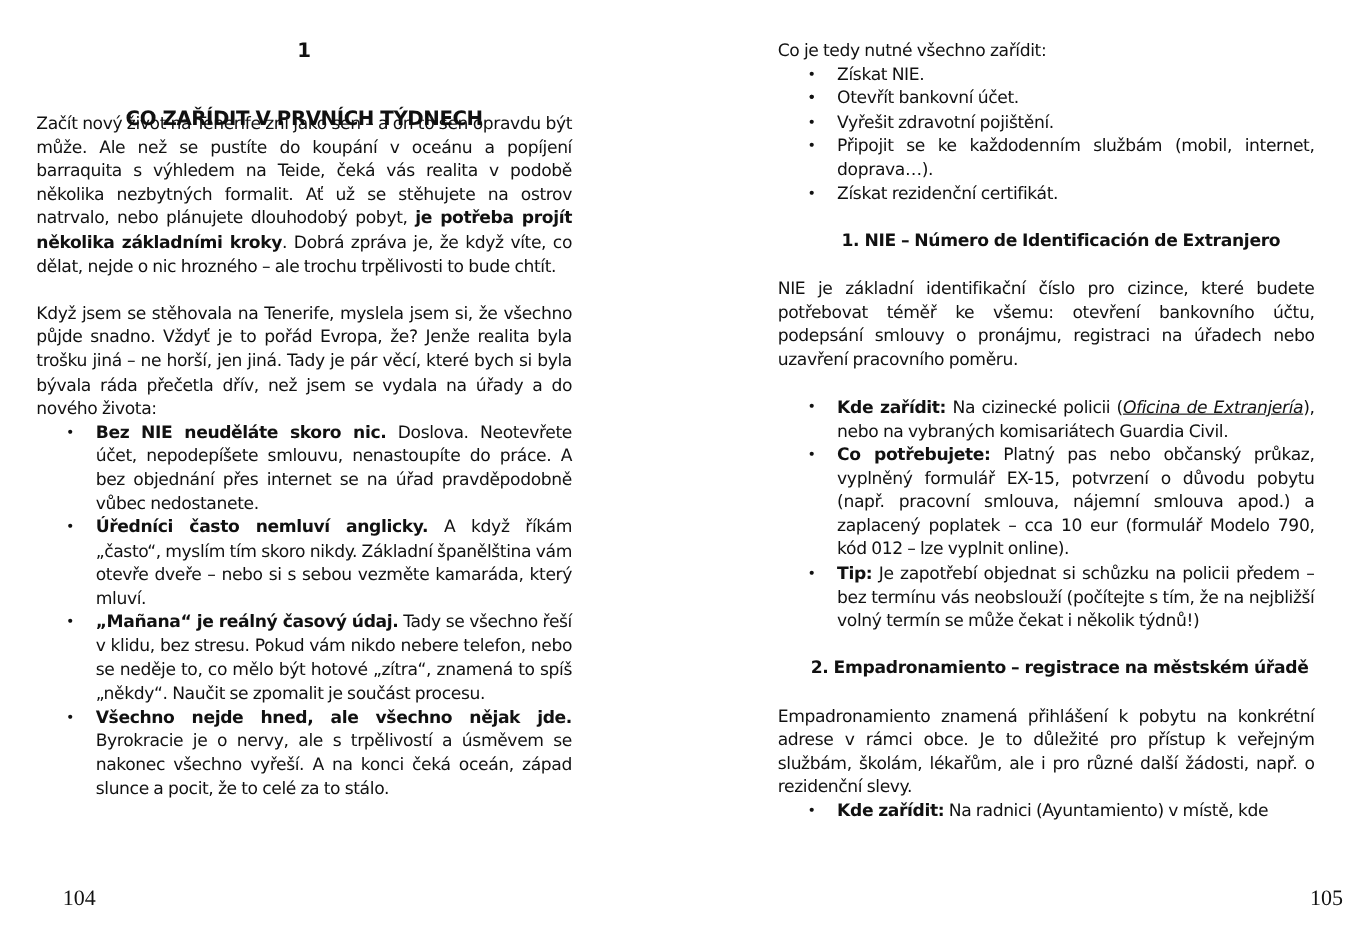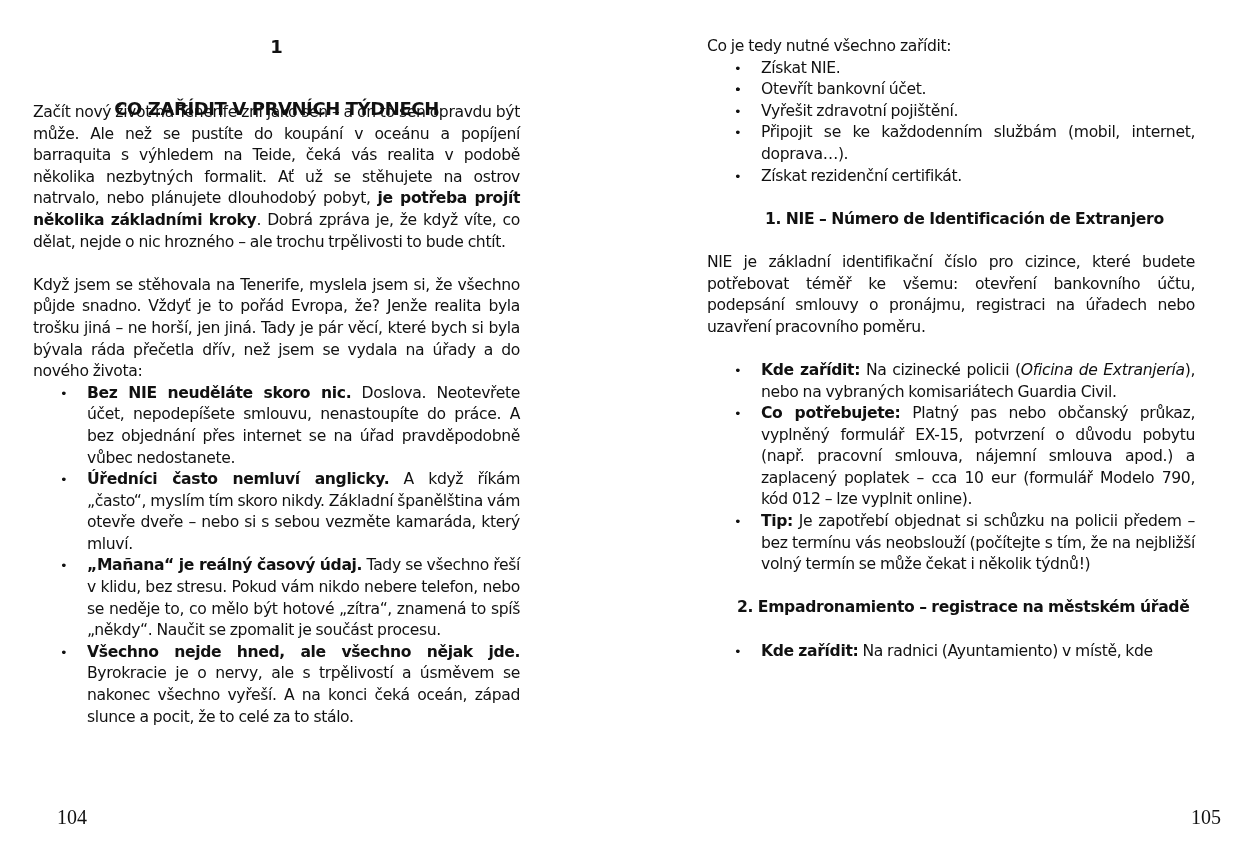--- a/index.html
+++ b/index.html
@@ -30,21 +30,21 @@
   ul.bul li .bullet {
     position: absolute; left: 27px; top: 0; font-size: 13px;
   }
   .right-list li { padding-left: 58px; }
   .right-list li .bullet { left: 30px; }
   b { font-weight: bold; }
   .sec-h {
     font-weight: bold; font-size: 15.6px; line-height: 21.6px; letter-spacing: -0.3px;
   }
   .u { }
-  .iu { font-style: italic; }
+  .iu { font-style: italic; text-decoration: underline; }
   .pageno {
     position: absolute; top: 806px; font-family: "Liberation Serif", serif; font-size: 20px; margin-left: 24px;
   }
 </style>
 </head>
 <body>
 
 <div class="page page-left">
   <div class="chap-num">1</div>
   <div class="chap-title">CO ZAŘÍDIT V PRVNÍCH TÝDNECH</div>
@@ -83,19 +83,20 @@
     <p>NIE je základní identifikační číslo pro cizince, které budete potřebovat téměř ke všemu: otevření bankovního účtu, podepsání smlouvy o pronájmu, registraci na úřadech nebo uzavření pracovního poměru.</p>
     <div style="height:21.6px"></div>
     <ul class="bul right-list">
       <li><span class="bullet">•</span><b>Kde zařídit:</b><span> Na cizinecké policii (</span><span class="iu">Oficina de Extranjería</span><span>), nebo na vybraných komisariátech Guardia Civil.</span></li>
       <li><span class="bullet">•</span><b>Co potřebujete:</b><span> Platný pas nebo občanský průkaz, vyplněný formulář EX-15, potvrzení o důvodu pobytu (např. pracovní smlouva, nájemní smlouva apod.) a zaplacený poplatek – cca 10 eur (formulář Modelo 790, kód 012 – lze vyplnit online).</span></li>
       <li><span class="bullet">•</span><b>Tip:</b><span> Je zapotřebí objednat si schůzku na policii předem – bez termínu vás neobslouží (počítejte s tím, že na nejbližší volný termín se může čekat i několik týdnů!)</span></li>
     </ul>
     <div style="height:21.6px"></div>
     <p class="sec-h" style="padding-left:30px;">2. Empadronamiento – registrace na městském úřadě</p>
     <div style="height:21.6px"></div>
+    <p>Empadronamiento znamená přihlášení k pobytu na konkrétní adrese v rámci obce. Je to důležité pro přístup k veřejným službám, školám, lékařům, ale i pro různé další žádosti, např. o rezidenční slevy.</p>
     <ul class="bul right-list">
       <li><span class="bullet">•</span><b>Kde zařídit:</b><span> Na radnici (Ayuntamiento) v místě, kde</span></li>
     </ul>
   </div>
 
   <div class="pageno" style="left:549px;text-align:right;">105</div>
 </div>
 
 </body></html>

